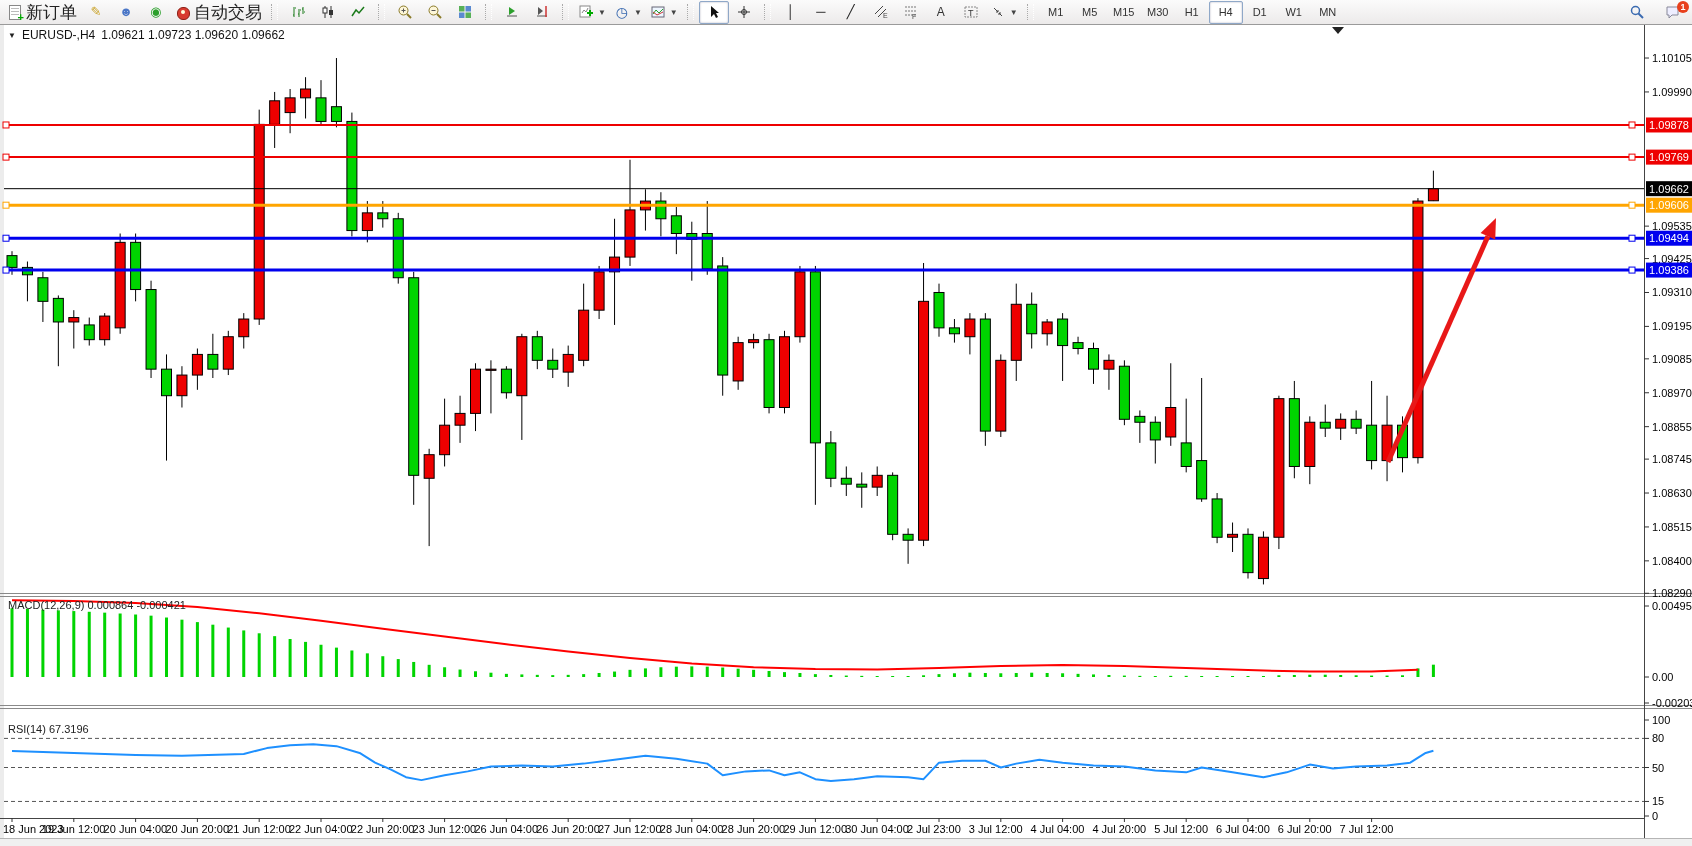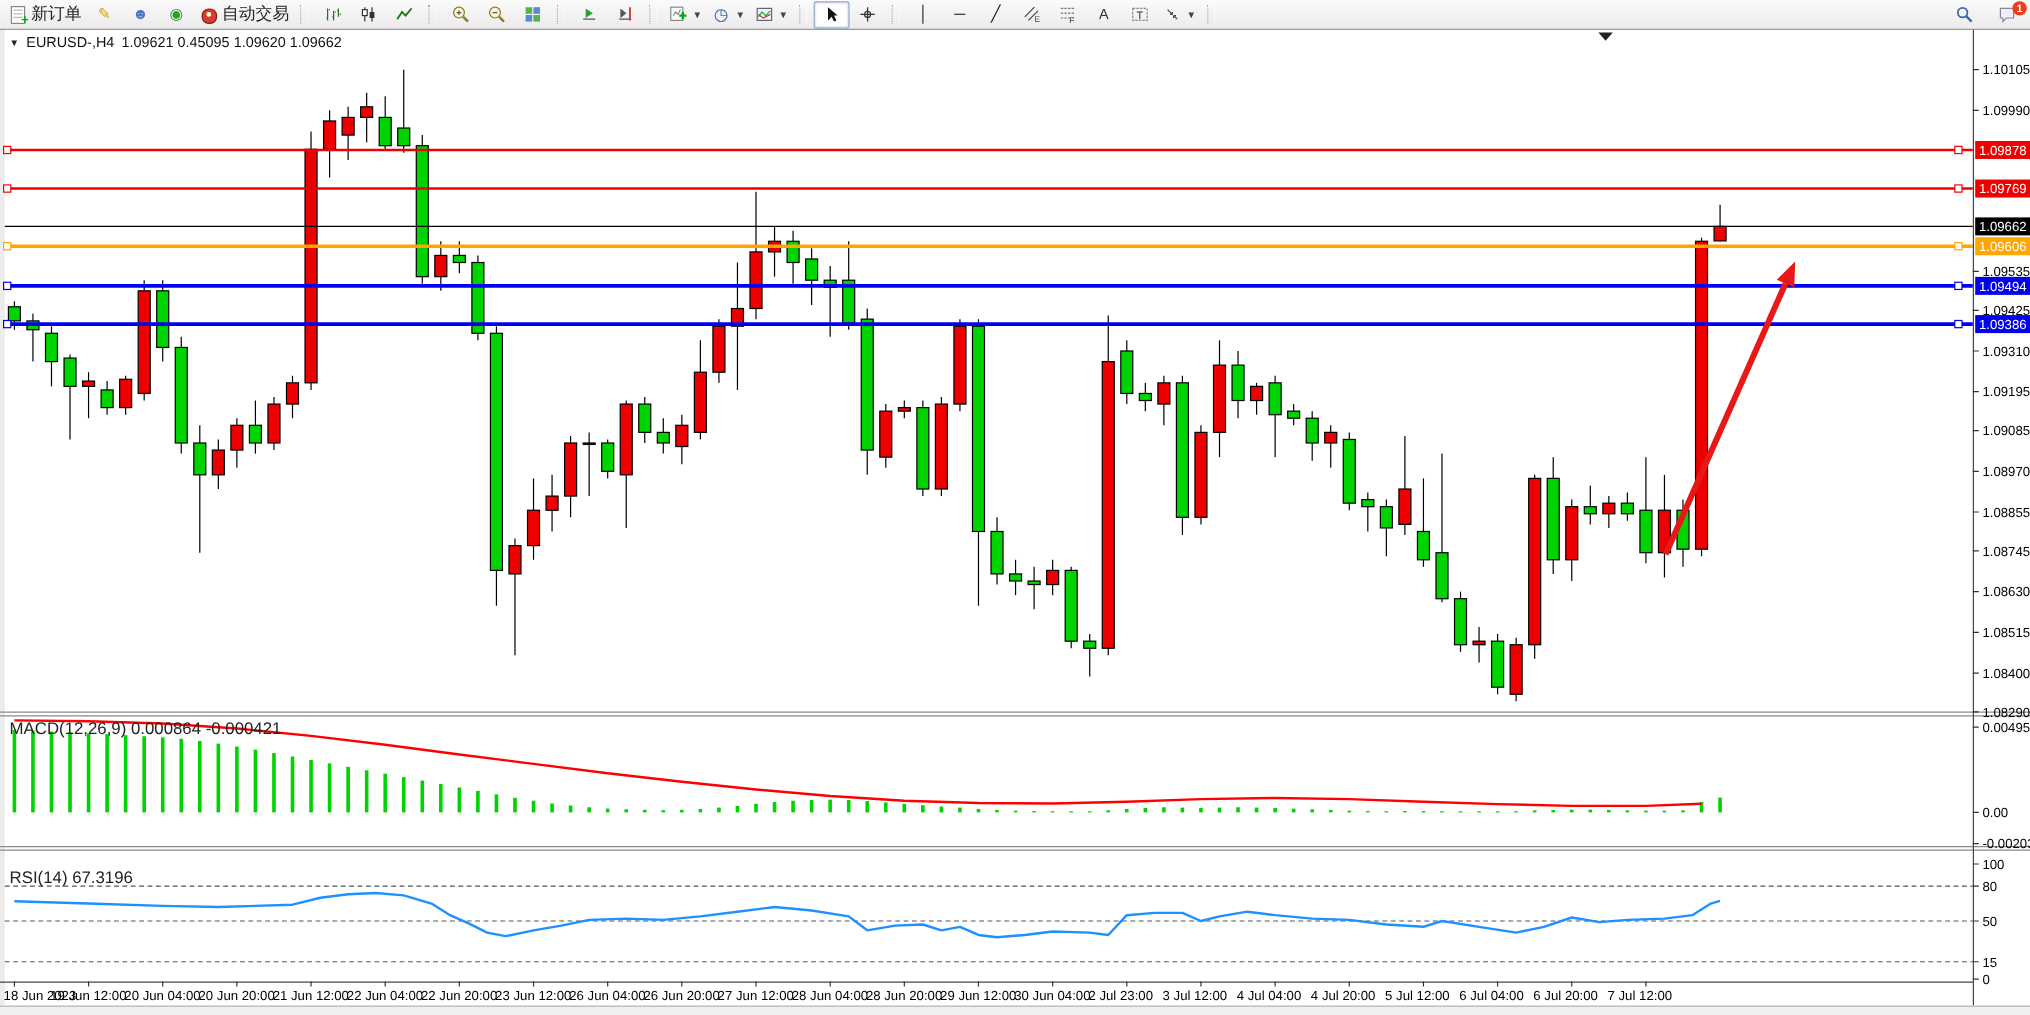--- a/index.html
+++ b/index.html
@@ -4,32 +4,32 @@
 <style>
   html,body{margin:0;padding:0;width:1692px;height:846px;overflow:hidden;background:#f0f0f0;
     font-family:"Liberation Sans",sans-serif;-webkit-font-smoothing:antialiased;}
   #toolbar{position:absolute;left:0;top:0;width:1692px;height:24px;background:linear-gradient(#fbfbfb,#eceaea);
     border-bottom:1px solid #9a9a9a;display:flex;align-items:center;z-index:5;font-size:12px;color:#222;}
   .grp{display:flex;align-items:center;height:24px;padding:0 3px;}
   .handle{width:5px;height:16px;border-left:1px dotted #aaa;border-right:1px dotted #fff;margin:0 2px;}
   .tb{display:flex;align-items:center;height:21px;min-width:22px;padding:0 3px;border:1px solid transparent;
     border-radius:2px;justify-content:center;gap:3px;cursor:default;}
   .tb.active{background:#fff;border:1px solid #8fa8c8;box-shadow:inset 0 0 2px #aab;}
-  .tb .cn{font-size:14px;}
+  .tb .cn{font-size:17px;}
   .caret{font-size:8px;color:#444;margin-left:1px;}
   .icon16{width:16px;height:16px;display:inline-block;position:relative;}
   .glyph{font-size:13px;line-height:16px;display:inline-block;width:16px;text-align:center;}
   .tf{font-size:11px;color:#333;min-width:26px;}
   #right-tools{position:absolute;right:4px;top:0;height:24px;display:flex;align-items:center;gap:6px;}
   .docicon{position:absolute;left:2px;top:1px;width:10px;height:13px;background:#fff;border:1px solid #888;}
   .docicon i{display:block;height:1px;background:#bbb;margin:2px 1px 0 1px;}
   .plusbadge{position:absolute;right:-1px;bottom:-2px;color:#0a0;font-weight:bold;font-size:11px;line-height:10px;}
   #chart-title{position:absolute;left:8px;top:28px;z-index:4;font-size:12px;color:#111;display:flex;gap:6px;align-items:center;}
   #chart-title .tri{font-size:8px;color:#222;}
-  .indlabel{position:absolute;left:8px;z-index:4;font-size:14px;color:#222;}
+  .indlabel{position:absolute;left:8px;z-index:4;font-size:11px;color:#222;}
   #macd-label{top:599px;}
   #rsi-label{top:723px;}
   #chart-svg{position:absolute;left:0;top:0;z-index:1;}
   #status-bar{position:absolute;left:0;top:838px;width:1692px;height:8px;background:#f0f0f0;border-top:1px solid #b5b5b5;z-index:3;}
 </style>
 </head>
 <body>
 
 <div id="toolbar">
   <div class="grp">
@@ -193,40 +193,51 @@
     </div>
     <div class="tb">
       <svg class="icon16" width="16" height="16">
         <path d="M4 4 L8 8 M8 8 L6 8 M8 8 L8 6" stroke="#444"></path>
           <path d="M12 12 L9 9 M9 9 L11 9 M9 9 L9 11" stroke="#444"></path>
       </svg>
       <span class="caret">▼</span>
     </div>
   </div>
   <span class="handle"></span>
+  <div class="grp" id="tf-group">
+      <div class="tb tf">M1</div>
+      <div class="tb tf">M5</div>
+      <div class="tb tf">M15</div>
+      <div class="tb tf">M30</div>
+      <div class="tb tf">H1</div>
+      <div class="tb tf active">H4</div>
+      <div class="tb tf">D1</div>
+      <div class="tb tf">W1</div>
+      <div class="tb tf">MN</div>
+    </div>
   <div id="right-tools">
     <div class="tb">
       <svg class="icon16" width="16" height="16">
         <circle cx="6.5" cy="6.5" r="4" fill="none" stroke="#3a6ab0" stroke-width="1.5"></circle>
           <path d="M9.5 9.5 L14 14" stroke="#3a6ab0" stroke-width="2"></path>
       </svg>
     </div>
     <div class="tb" style="position:relative">
       <svg class="icon16" width="16" height="16">
         <path d="M2 3h11v8H7l-3 3v-3H2z" fill="#eef" stroke="#889"></path>
       </svg>
       <span style="position:absolute;right:-2px;top:-1px;background:#e8401c;color:#fff;border-radius:7px;font-size:9px;min-width:12px;height:12px;line-height:12px;text-align:center;font-weight:bold;">1</span>
     </div>
   </div>
 </div>
 
 <div id="chart-title">
   <span class="tri">▼</span>
   <span>EURUSD-,H4</span>
-  <span>1.09621 0.45095 1.09620 1.09662</span>
+  <span>1.09621 1.09723 1.09620 1.09662</span>
 </div>
 <div class="indlabel" id="macd-label">MACD(12,26,9) 0.000864 -0.000421</div>
 <div class="indlabel" id="rsi-label">RSI(14) 67.3196</div>
 
 <svg id="chart-svg" width="1692" height="846">
     <rect x="0" y="24" width="1692" height="814" fill="#ffffff"></rect>
     <rect x="0" y="24" width="4" height="814" fill="#ececec"></rect>
     <g>
       <line x1="12" y1="251.19730010384345" x2="12" y2="274.790238836973" stroke="#000000" stroke-width="1"></line>
       <rect x="7" y="255.6209761163073" width="10" height="11.796469366561439" fill="#00D400" stroke="#000" stroke-width="1"></rect>

